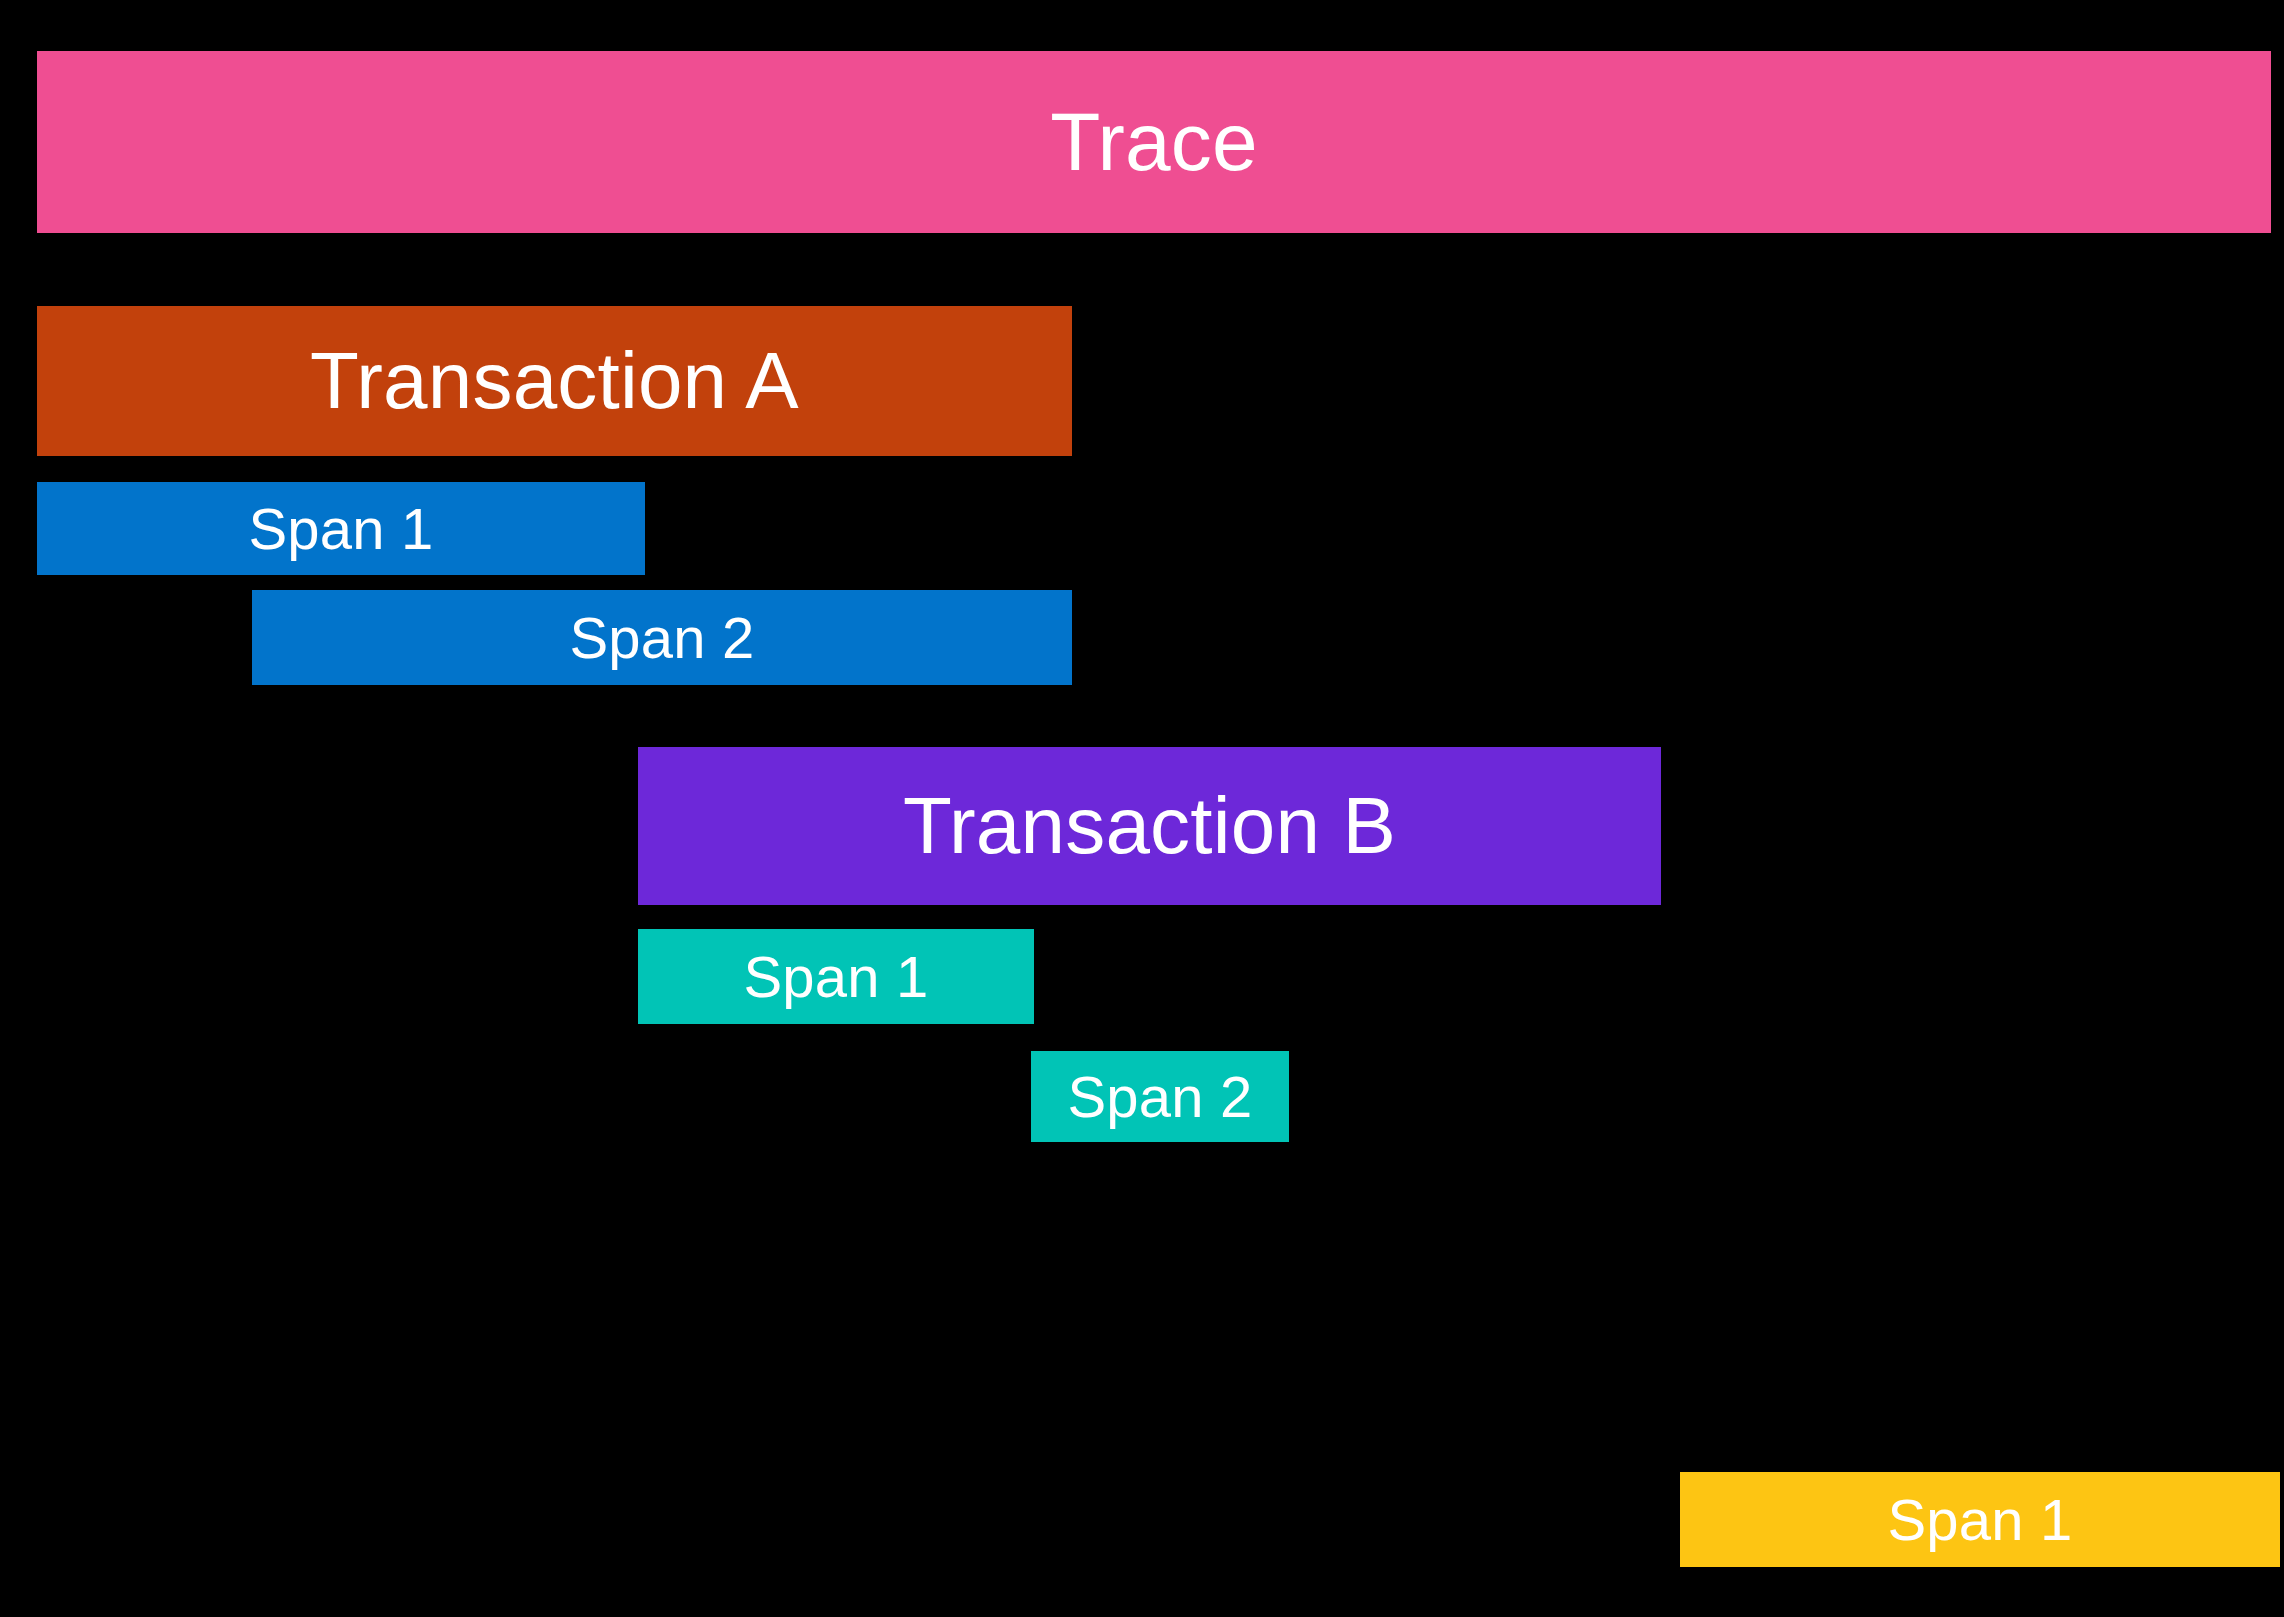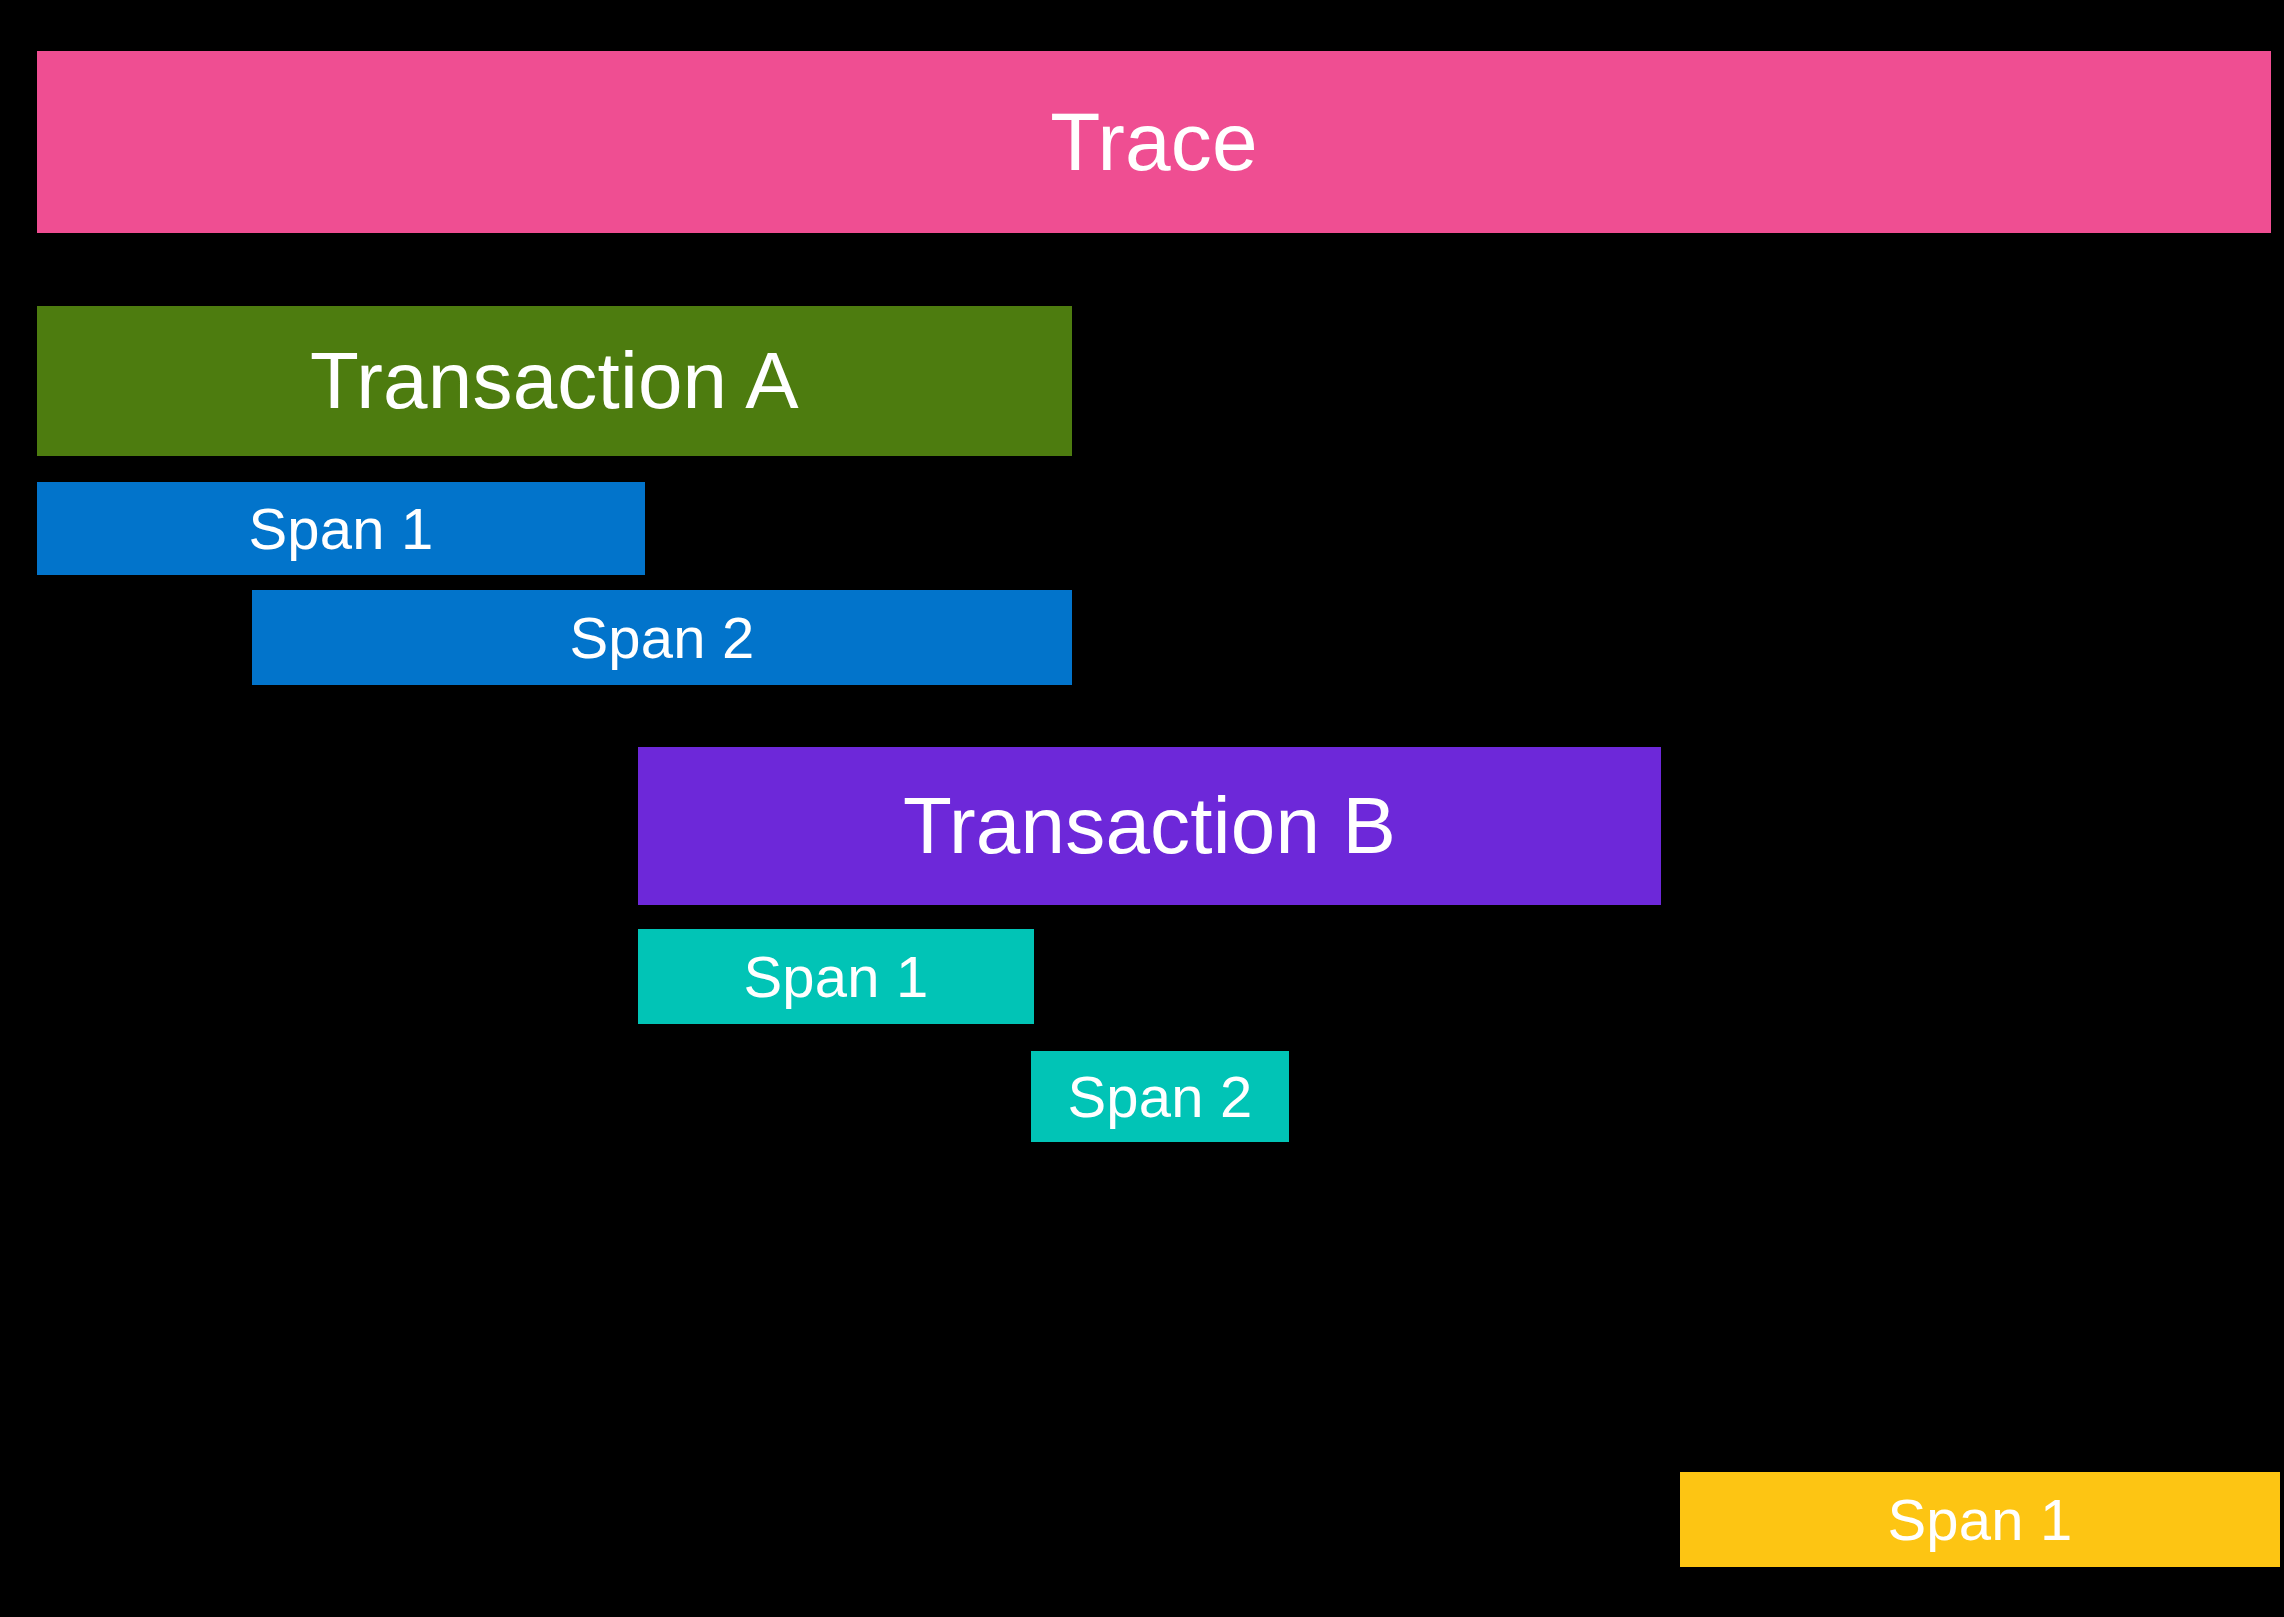--- a/index.html
+++ b/index.html
@@ -39,21 +39,21 @@
   .tier-transaction { font-size: 80px; }
   .tier-span        { font-size: 58px; justify-content: center; }
 </style>
 </head>
 <body>
 
 <div id="canvas">
     <div class="bar tier-trace" style="left: 27px; top: 51px; width: 2234px; height: 182px; background: rgb(239, 78, 146);">
       <span class="bar-label">Trace</span>
     </div>
-    <div class="bar tier-transaction" style="left: 27px; top: 306px; width: 1035px; height: 150px; background: #4d7c0f;">
+    <div class="bar tier-transaction" style="left: 27px; top: 306px; width: 1035px; height: 150px; background: #c2410c;">
       <span class="bar-label">Transaction A</span>
     </div>
     <div class="bar tier-span" style="left: 27px; top: 482px; width: 608px; height: 93px; background: rgb(2, 116, 203);">
       <span class="bar-label">Span 1</span>
     </div>
     <div class="bar tier-span" style="left: 242px; top: 590px; width: 820px; height: 95px; background: rgb(2, 116, 203);">
       <span class="bar-label">Span 2</span>
     </div>
     <div class="bar tier-transaction" style="left: 628px; top: 747px; width: 1023px; height: 158px; background: #6d28d9;">
       <span class="bar-label">Transaction B</span>

